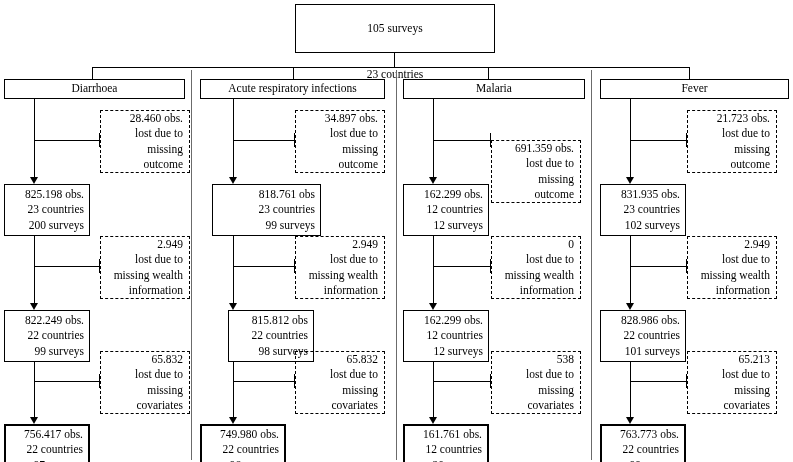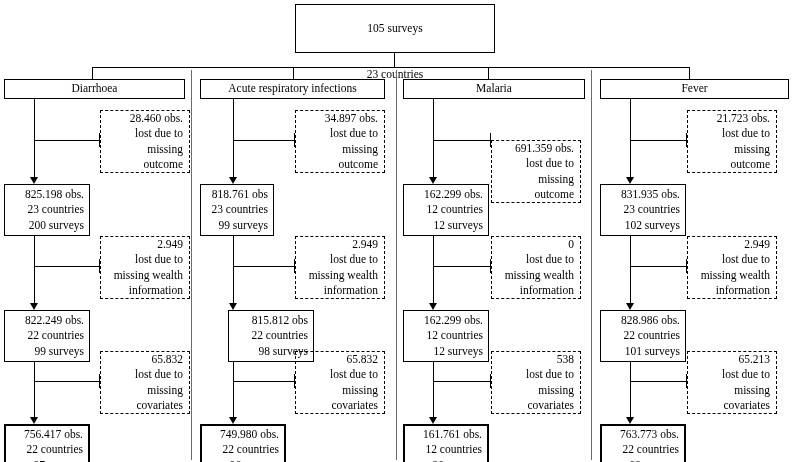--- a/index.html
+++ b/index.html
@@ -184,21 +184,21 @@
   <div class="hline" style="left:233px; top:140px; width:62px;"></div>
   <div class="cap-right" style="left:294px; top:133px; height:14px;"></div>
 
   <div class="box dashed loss" style="left:295px; top:110px; width:90px; height:63px;">
     <span class="line">34.897 obs.</span>
     <span class="line">lost due to</span>
     <span class="line">missing</span>
     <span class="line">outcome</span>
   </div>
 
-  <div class="box stat" style="left:200px; top:184px; width:74px; height:52px;">
+  <div class="box stat" style="left:212px; top:184px; width:109px; height:52px;">
     <span class="line">818.761 obs</span>
     <span class="line">23 countries</span>
     <span class="line">99 surveys</span>
   </div>
 
   <div class="vline" style="left:233px; top:236px; height:71px;"></div>
   <div class="arrow-down" style="left:228.5px; top:303px;"></div>
   <div class="hline" style="left:233px; top:266px; width:62px;"></div>
   <div class="cap-right" style="left:294px; top:259px; height:14px;"></div>
 

